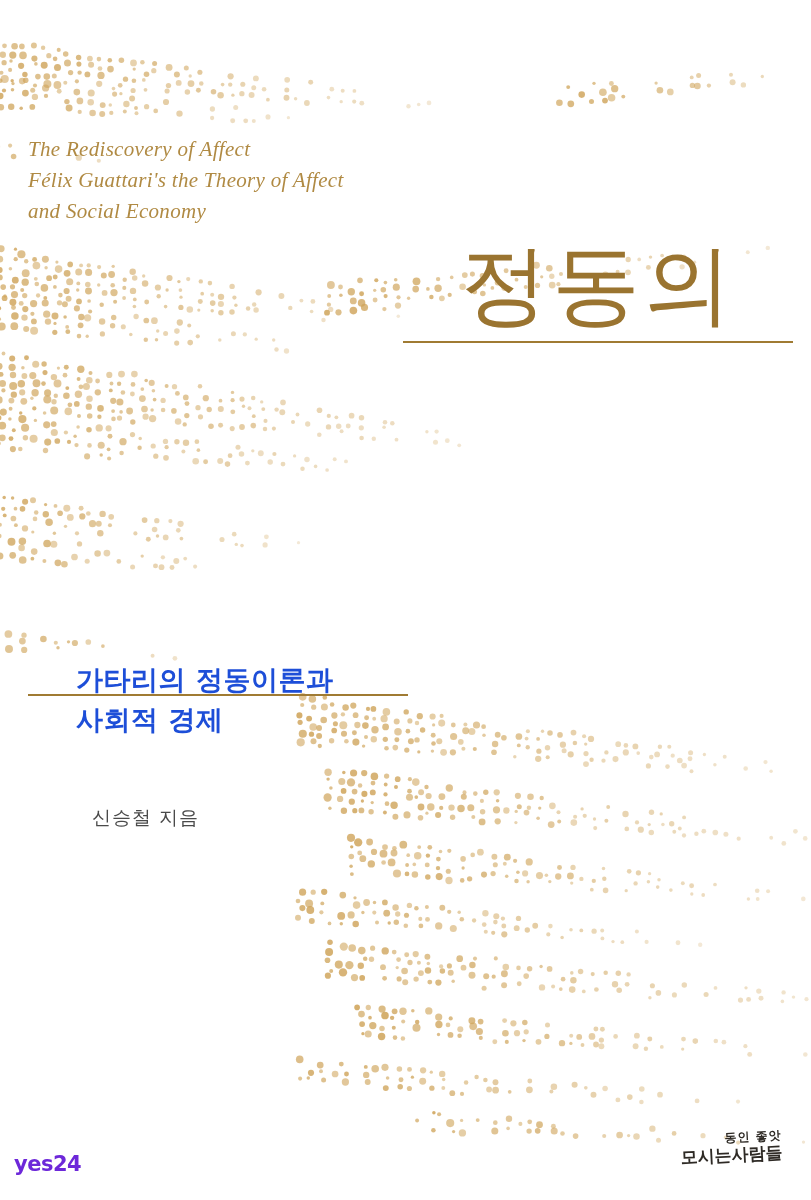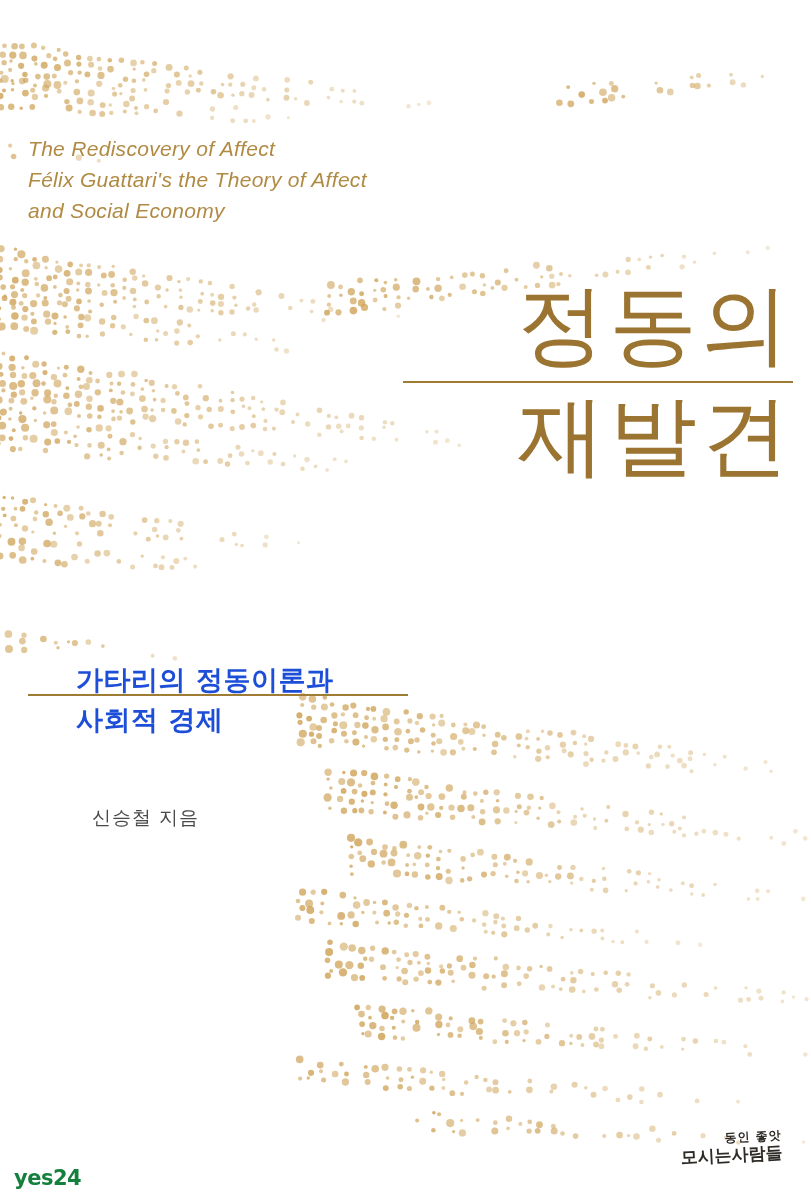--- a/index.html
+++ b/index.html
@@ -20,35 +20,34 @@
     inset: 0;
     width: 811px;
     height: 1200px;
     pointer-events: none;
   }
   .eng-block {
     position: absolute;
     left: 28px;
     top: 134px;
     width: 470px;
-    font-family: Liberation Sans, sans-serif;
+    font-family: Liberation Serif, serif;
     font-style: italic;
     font-size: 21px;
     line-height: 1.47;
     color: #b08a43;
     letter-spacing: 0.3px;
     white-space: pre-line;
   }
   .title-wrap {
     position: absolute;
     right: 18px;
     top: 236px;
     width: 390px;
-    text-align: right;
-    margin-top: 40px;
+    text-align: center;
   }
   .title-line1, .title-line2 {
     font-family: "DejaVu Sans", sans-serif;
     font-size: 88px;
     line-height: 1.12;
     color: #9a7430;
     letter-spacing: 4px;
     font-weight: 400;
   }
   .title-rule {
@@ -101,24 +100,24 @@
     transform-origin: right bottom;
   }
   .publisher .pub-small {
     font-size: 12px;
     display: block;
     letter-spacing: 1px;
   }
   .watermark {
     position: absolute;
     left: 14px;
-    bottom: 10px;
+    bottom: 24px;
     font-family: "DejaVu Sans", sans-serif;
     font-size: 21px;
-    color: #15803d;
+    color: #6d28d9;
     font-weight: 700;
     letter-spacing: -0.5px;
   }
 </style>
 </head>
 <body>
 
 <div id="cover">
 
   <svg id="dotfield" viewBox="0 0 811 1200" xmlns="http://www.w3.org/2000/svg">
@@ -1599,21 +1598,20 @@
       <circle cx="98.8" cy="160.8" r="2.07" fill="#cfa45a" opacity="0.37"></circle>
     </svg>
 
   <div class="eng-block">The Rediscovery of Affect
 Félix Guattari's the Theory of Affect
 and Social Economy</div>
 
   <div class="title-wrap">
     <div class="title-line1">정동의</div>
     <div class="title-rule"></div>
-    <div class="title-line2">재발견</div>
   </div>
 
   <div class="subtitle-rule"></div>
   <div class="subtitle">가타리의 정동이론과
 사회적 경제</div>
 
   <div class="author">신승철 지음</div>
 
   <div class="publisher">
     <span class="pub-small">동인

